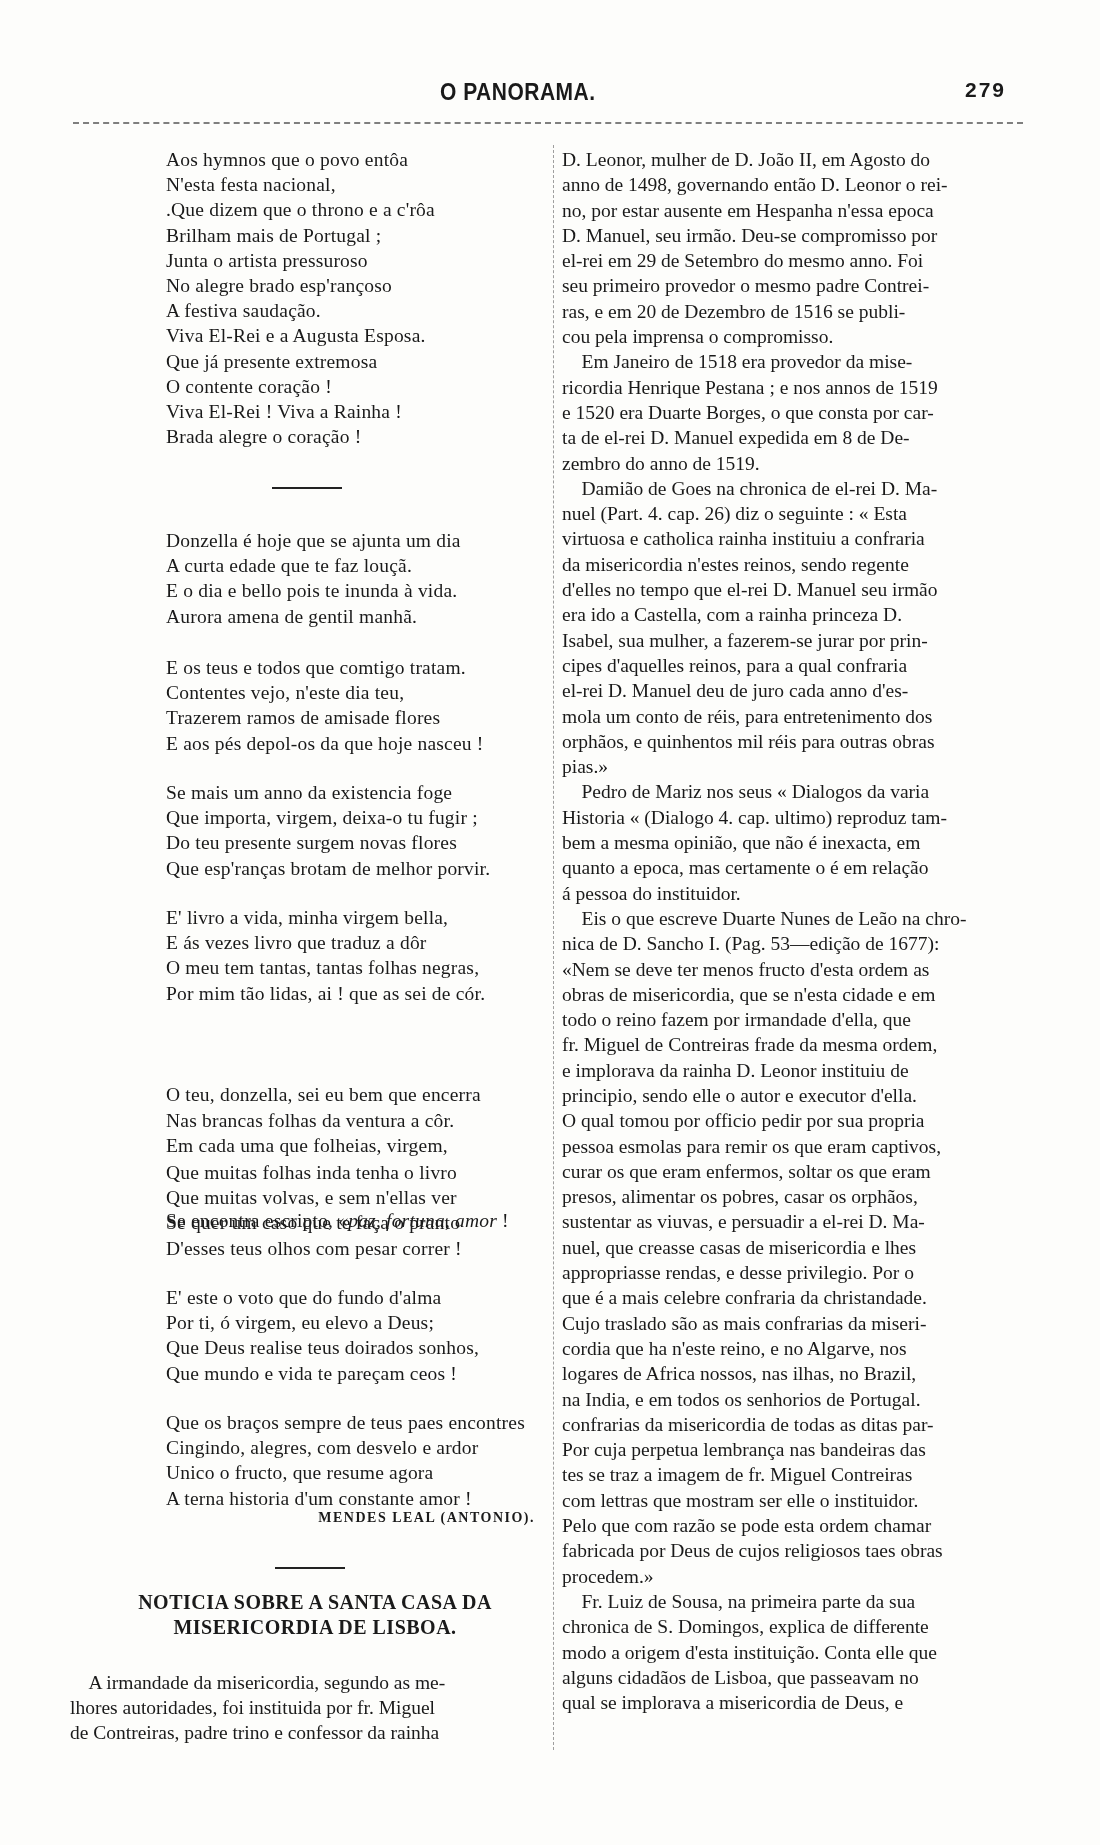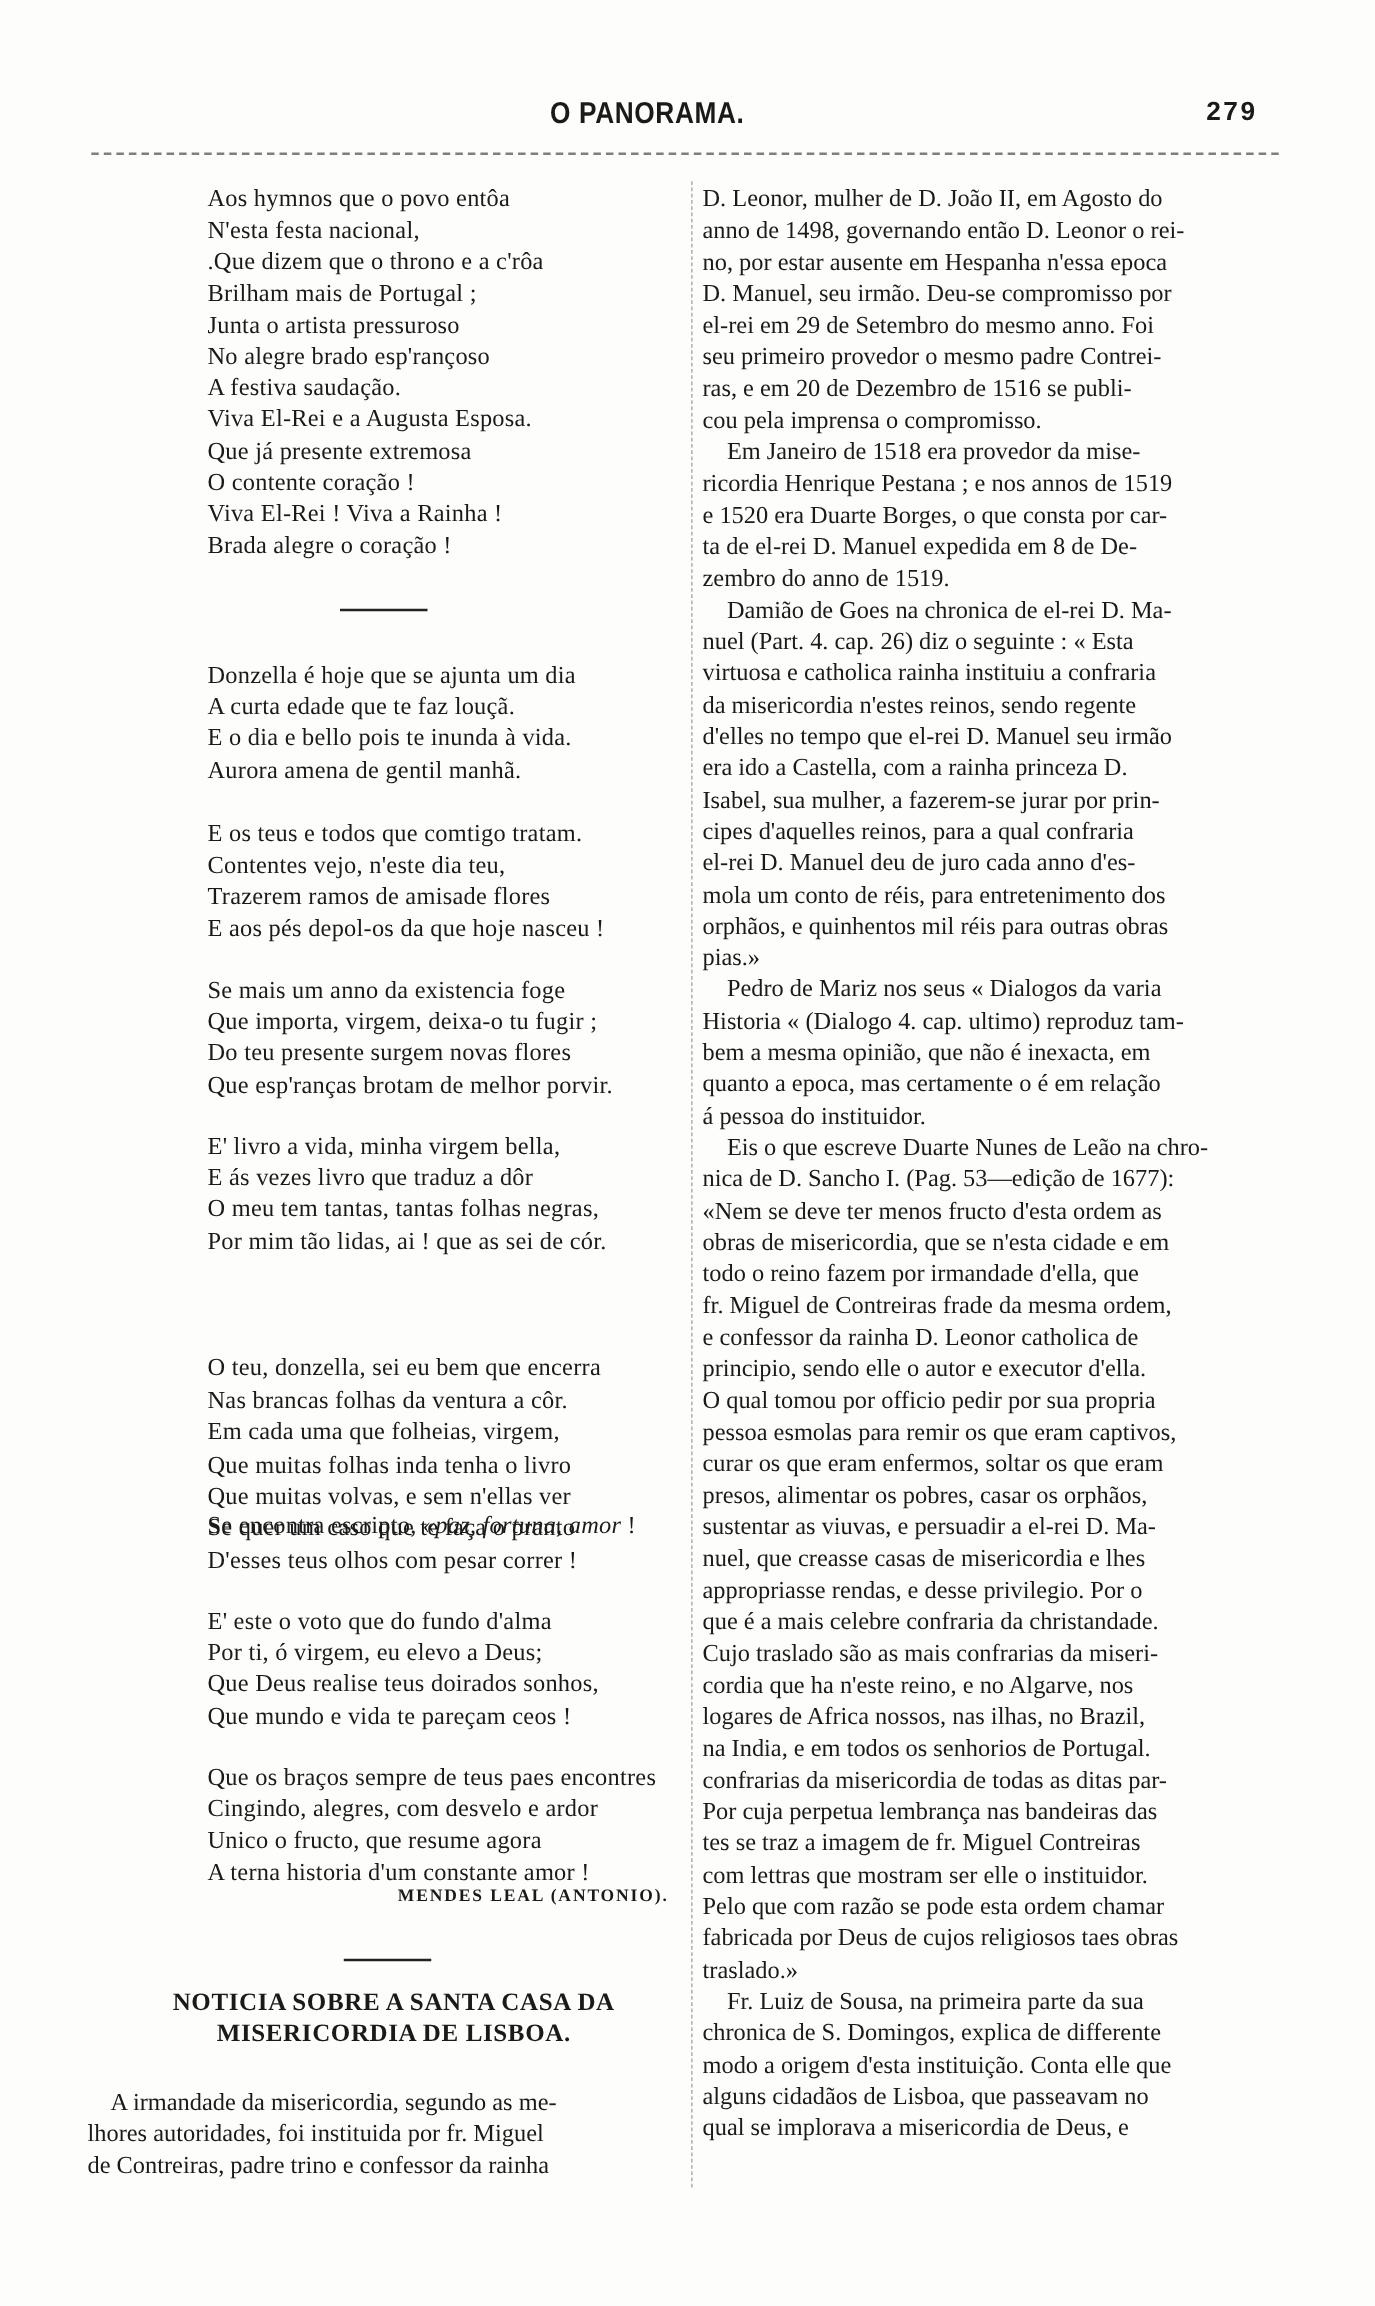--- a/index.html
+++ b/index.html
@@ -122,39 +122,39 @@
     <span class="line">Historia « (Dialogo 4. cap. ultimo) reproduz tam-</span>
     <span class="line">bem a mesma opinião, que não é inexacta, em</span>
     <span class="line">quanto a epoca, mas certamente o é em relação</span>
     <span class="line">á pessoa do instituidor.</span>
     <span class="line">    Eis o que escreve Duarte Nunes de Leão na chro-</span>
     <span class="line">nica de D. Sancho I. (Pag. 53—edição de 1677):</span>
     <span class="line">«Nem se deve ter menos fructo d'esta ordem as</span>
     <span class="line">obras de misericordia, que se n'esta cidade e em</span>
     <span class="line">todo o reino fazem por irmandade d'ella, que</span>
     <span class="line">fr. Miguel de Contreiras frade da mesma ordem,</span>
-    <span class="line">e confessor da rainha D. Leonor catholica de</span>
+    <span class="line">e implorava da rainha D. Leonor instituiu de</span>
     <span class="line">principio, sendo elle o autor e executor d'ella.</span>
     <span class="line">O qual tomou por officio pedir por sua propria</span>
     <span class="line">pessoa esmolas para remir os que eram captivos,</span>
     <span class="line">curar os que eram enfermos, soltar os que eram</span>
     <span class="line">presos, alimentar os pobres, casar os orphãos,</span>
     <span class="line">sustentar as viuvas, e persuadir a el-rei D. Ma-</span>
     <span class="line">nuel, que creasse casas de misericordia e lhes</span>
     <span class="line">appropriasse rendas, e desse privilegio. Por o</span>
     <span class="line">que é a mais celebre confraria da christandade.</span>
     <span class="line">Cujo traslado são as mais confrarias da miseri-</span>
     <span class="line">cordia que ha n'este reino, e no Algarve, nos</span>
     <span class="line">logares de Africa nossos, nas ilhas, no Brazil,</span>
     <span class="line">na India, e em todos os senhorios de Portugal.</span>
     <span class="line">confrarias da misericordia de todas as ditas par-</span>
     <span class="line">Por cuja perpetua lembrança nas bandeiras das</span>
     <span class="line">tes se traz a imagem de fr. Miguel Contreiras</span>
     <span class="line">com lettras que mostram ser elle o instituidor.</span>
     <span class="line">Pelo que com razão se pode esta ordem chamar</span>
     <span class="line">fabricada por Deus de cujos religiosos taes obras</span>
-    <span class="line">traslado.»</span>
+    <span class="line">procedem.»</span>
     <span class="line">    Fr. Luiz de Sousa, na primeira parte da sua</span>
     <span class="line">chronica de S. Domingos, explica de differente</span>
     <span class="line">modo a origem d'esta instituição. Conta elle que</span>
     <span class="line">alguns cidadãos de Lisboa, que passeavam no</span>
     <span class="line">qual se implorava a misericordia de Deus, e</span>
   </div>
 
 </body></html>

